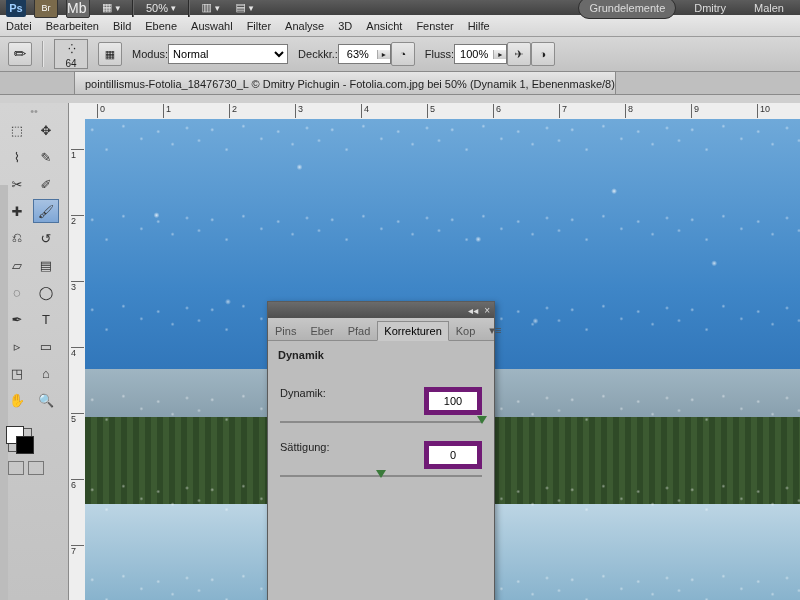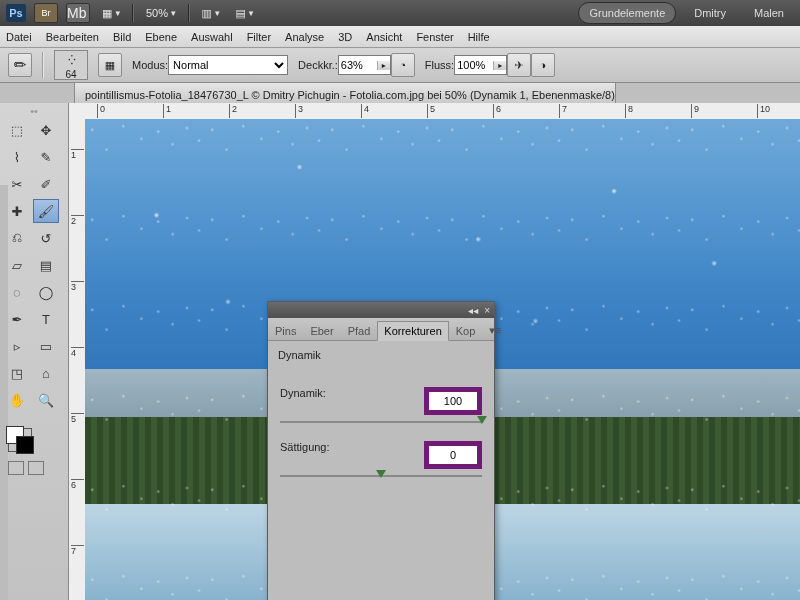--- a/index.html
+++ b/index.html
@@ -1,35 +1,35 @@
 <!DOCTYPE html>
 <html><head>
 <meta charset="utf-8">
 <style>
 html,body{margin:0;padding:0;font-family:Tahoma,Arial,sans-serif;font-size:11px;color:#222;background:#cfcfcf;overflow:hidden;width:800px;height:600px}
-.topbar{height:26px;background:linear-gradient(#5c5c5c,#414141);display:flex;align-items:center;padding:0 6px;gap:8px;color:#ddd}
+.topbar{height:15px;background:linear-gradient(#5c5c5c,#414141);display:flex;align-items:center;padding:0 6px;gap:8px;color:#ddd}
 .topbar .ps{width:20px;height:18px;background:#1b3a5a;color:#9fcfff;display:flex;align-items:center;justify-content:center;font-weight:bold;font-size:11px;border-radius:2px}
 .topbar .icon{width:22px;height:18px;background:#555;border:1px solid #333;border-radius:2px;display:inline-block}
 .topbar .dd{color:#e5e5e5;display:flex;align-items:center;gap:3px;padding:0 4px;cursor:pointer}
 .topbar .dd:after{content:"▾";font-size:9px}
 .topbar .sep{width:1px;height:18px;background:#2a2a2a;border-right:1px solid #6a6a6a}
 .topbar .spacer{flex:1}
 .topbar .wsbtn{padding:4px 10px;color:#ddd}
 .topbar .wsbtn.active{background:#6a6a6a;border:1px solid #2d2d2d;border-radius:11px}
 .menubar{height:21px;background:linear-gradient(#e9e9e9,#d6d6d6);border-bottom:1px solid #9a9a9a;display:flex;align-items:center;padding:0 6px;gap:14px}
 .menubar span{cursor:default}
 .optbar{height:34px;background:linear-gradient(#d7d7d7,#c3c3c3);border-bottom:1px solid #8d8d8d;display:flex;align-items:center;padding:0 8px;gap:10px}
 .optbar .seg{display:flex;align-items:center;}
 .optbar .divider{width:1px;height:26px;background:#a0a0a0;border-right:1px solid #e6e6e6}
 .brush-thumb{width:32px;height:28px;background:#d0d0d0;border:1px solid #888;display:flex;flex-direction:column;align-items:center;justify-content:center;font-size:10px;gap:1px}
 .brush-thumb .dots{font-size:12px;letter-spacing:-2px}
 .iconbtn{width:22px;height:22px;background:linear-gradient(#e8e8e8,#cfcfcf);border:1px solid #8d8d8d;border-radius:2px;display:flex;align-items:center;justify-content:center}
 select.modus{height:20px;font-size:11px;background:#fff;border:1px solid #7a7a7a;min-width:120px}
 .pct{display:flex;align-items:center;border:1px solid #7a7a7a;background:#fff;height:18px}
-.pct input{border:none;width:34px;text-align:left;font-size:11px;padding:0 2px}
+.pct input{border:none;width:34px;text-align:center;font-size:11px;padding:0 2px}
 .pct .ar{width:12px;border-left:1px solid #aaa;text-align:center;font-size:8px;background:linear-gradient(#eee,#ccc)}
 .tabbar{height:22px;background:#bfbfbf;border-bottom:1px solid #8a8a8a;display:flex;align-items:flex-end;padding-left:74px;gap:0}
 .tab{height:20px;padding:2px 10px 0 10px;background:linear-gradient(#e6e6e6,#c6c6c6);border:1px solid #8a8a8a;border-bottom:none;display:flex;align-items:center;gap:6px;font-size:11px;max-width:520px;white-space:nowrap;overflow:hidden}
 .tab.inactive{background:#b5b5b5;color:#444}
 .workarea{position:absolute;left:0;top:103px;right:0;bottom:0;display:flex}
 .toolpanel{width:60px;background:linear-gradient(#d4d4d4,#c2c2c2);border-right:1px solid #8a8a8a;padding:4px;display:flex;flex-wrap:wrap;gap:3px;align-content:flex-start}
 .toolpanel .grip{width:100%;height:8px;display:flex;justify-content:center;align-items:center;color:#999}
 .tool{width:24px;height:22px;border:1px solid transparent;display:flex;align-items:center;justify-content:center;color:#333;font-size:13px}
 .tool.sel{background:linear-gradient(#a7c2e2,#7ea6d6);border:1px solid #4d739f}
 .swatch{width:22px;height:22px;border:1px solid #555;position:relative;margin:4px 0 0 4px}
@@ -65,21 +65,21 @@
  radial-gradient(1.6px 1.6px at 61% 14%,rgba(255,255,255,.85),transparent 2px),
  radial-gradient(1.6px 1.6px at 73% 28%,rgba(255,255,255,.8),transparent 2px),
  radial-gradient(1.6px 1.6px at 85% 10%,rgba(255,255,255,.85),transparent 2px),
  radial-gradient(1.6px 1.6px at 95% 24%,rgba(255,255,255,.8),transparent 2px);
  background-size:120px 90px;mix-blend-mode:screen;opacity:.55}
 .panel{position:absolute;left:198px;top:198px;width:226px;height:380px;background:#bdbdbd;border:1px solid #5b5b5b;box-shadow:2px 2px 6px rgba(0,0,0,.35)}
 .panel .hdr{height:16px;background:linear-gradient(#6b6b6b,#4f4f4f);display:flex;justify-content:flex-end;align-items:center;padding:0 4px;gap:6px;color:#ddd;font-size:10px}
 .panel .tabs{height:22px;background:linear-gradient(#c7c7c7,#b3b3b3);display:flex;align-items:flex-end;border-bottom:1px solid #8c8c8c}
 .panel .ptab{padding:3px 6px;color:#505050;font-size:11px;border:1px solid transparent;border-bottom:none}
 .panel .ptab.active{background:#c9c9c9;border:1px solid #8c8c8c;border-bottom:1px solid #c9c9c9;margin-bottom:-1px;color:#000}
-.panel .title{padding:8px 10px;font-weight:normal;color:#222}
+.panel .title{padding:8px 10px;font-weight:bold;color:#222}
 .panel .body{padding:6px 12px}
 .sliderrow{margin:12px 0 18px 0}
 .sliderrow .lab{display:flex;justify-content:space-between;align-items:flex-start;margin-bottom:6px}
 .sliderrow input.val{width:44px;height:16px;text-align:center;border:5px solid #701a75;background:#fff;font-size:11px}
 .track{height:2px;background:#8a8a8a;position:relative}
 .thumb{position:absolute;top:-5px;width:0;height:0;border-left:5px solid transparent;border-right:5px solid transparent;border-top:8px solid #3a7a3a}
 .brush-cursor{position:absolute;left:404px;top:246px;width:20px;height:20px;border:1px dashed #333;border-radius:50%}
 .scroll-placeholder{position:absolute;left:0;top:82px;width:8px;height:520px;background:#bcbcbc}
 </style>
 </head>

